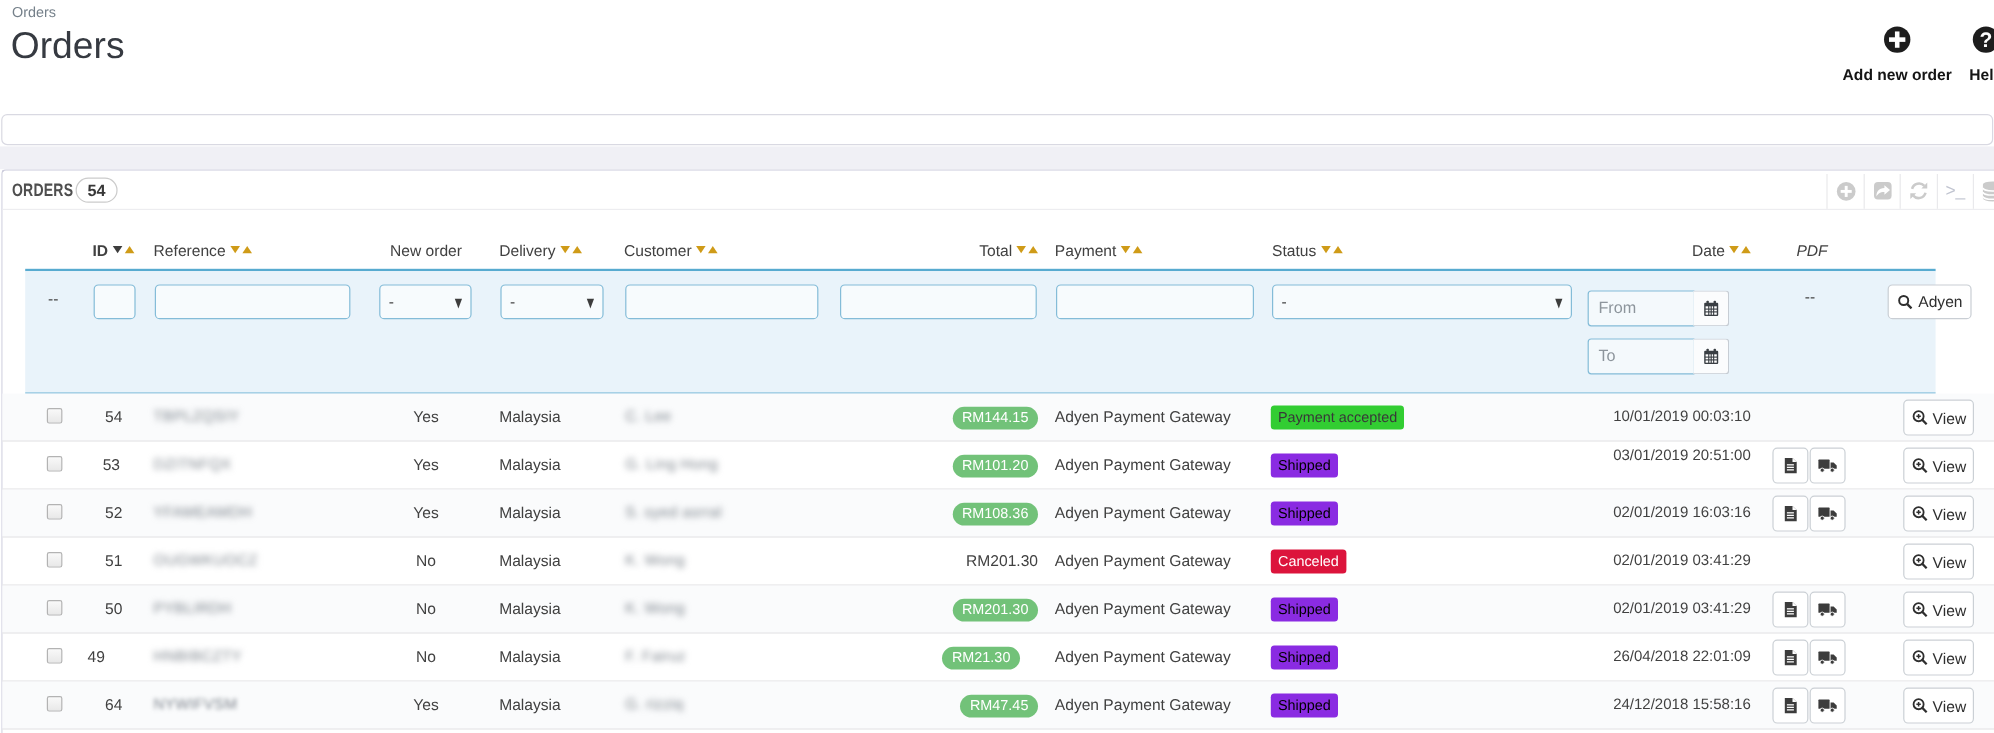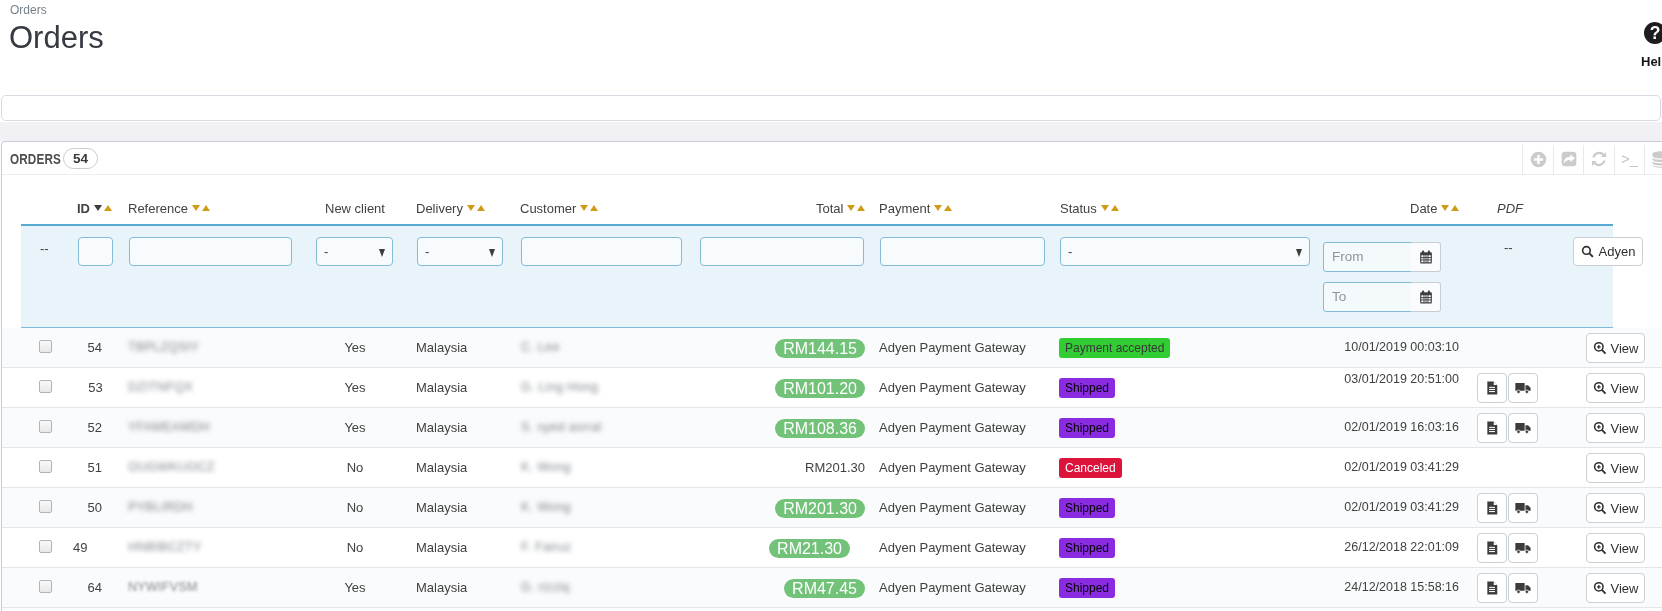--- a/index.html
+++ b/index.html
@@ -33,32 +33,37 @@
  font-size:13.5px;color:#8d959c;line-height:28px;padding-left:8px;}
 .dbtn{background:#fbfcfd;border:1px solid #c7cdd4;border-left:none;border-radius:0 3px 3px 0;height:30px;width:30px;left:1411px;
  display:flex;align-items:center;justify-content:center;color:#3a3f44;}
 .searchbtn{left:1573px;top:237px;width:70px;height:29px;background:#fff;border:1px solid #c9ced4;border-radius:4px;
  display:flex;align-items:center;justify-content:center;gap:5px;font-size:13px;color:#2f2f2f;}
 .row-line{left:2px;width:1660px;height:0;border-top:1px solid #e5e5e7;}
 .stripe{left:2px;width:1660px;height:39px;background:#fafbfc;}
 .cell{font-size:13px;color:#414141;white-space:nowrap;}
 .blur{color:#7d848c;filter:blur(2.7px);font-size:12.5px;letter-spacing:0.3px;}
 .chk{width:13px;height:13px;border:1px solid #b3b3b3;border-radius:2px;background:linear-gradient(#f9f9f9,#e8e8e8);}
-.pill{background:#72c279;color:#fff;border-radius:10px;font-size:16px;height:19px;line-height:19px;padding:0 8px;margin-left:22px;}
+.pill{background:#72c279;color:#fff;border-radius:10px;font-size:12px;height:19px;line-height:19px;padding:0 8px;margin-left:22px;}
 .badge{font-size:12px;height:20px;line-height:20px;padding:0 6px;border-radius:3px;}
 .b-green{background:#32cd32;color:#383838;}
 .b-purple{background:#8a2be2;color:#000000;}
 .b-red{background:#dc143c;color:#fff;}
 .pbtn{width:30px;height:30px;background:#fff;border:1px solid #cbd0d5;border-radius:4px;display:flex;align-items:center;justify-content:center;color:#3c3c3c;}
 .viewbtn{left:1586px;width:59px;height:30px;background:#fff;border:1px solid #cbd0d5;border-radius:4px;
  display:flex;align-items:center;justify-content:center;gap:4px;font-size:13px;color:#2f2f2f;}
 </style></head><body>
 <div id="page">
     <div class="abs bc">Orders</div>
     <div class="abs title">Orders</div>
+    <div class="abs" style="left:1529px;top:21px;width:104px;text-align:center;"><svg width="24" height="24" viewBox="0 0 24 24">
+        <circle cx="12" cy="12" r="11" fill="#1d1d1d"></circle>
+        <rect x="10.1" y="5.2" width="3.8" height="13.6" fill="#fff"></rect>
+        <rect x="5.2" y="10.1" width="13.6" height="3.8" fill="#fff"></rect>
+      </svg><div class="hbtn" style="margin-top:5px;">Add new order</div></div>
     <div class="abs" style="left:1643px;top:21px;width:80px;text-align:left;"><svg width="24" height="24" viewBox="0 0 24 24">
         <circle cx="12" cy="12" r="11" fill="#1d1d1d"></circle>
         <text x="12" y="18.2" font-family="Liberation Sans" font-size="17.5" font-weight="bold" fill="#fff" text-anchor="middle">?</text>
       </svg><div class="hbtn" style="margin-top:5px;margin-left:-2px;text-align:left;">Help</div></div>
     <div class="abs toolbar"></div>
     <div class="abs grayband"></div>
     <div class="abs panel"></div>
     <div class="abs phead">ORDERS</div>
     <div class="abs pbadge">54</div>
     <div class="abs pheadline"></div>
@@ -100,21 +105,21 @@
         </g>
         <g stroke="#fff" stroke-width="1.6" fill="none">
           <path d="M1.8 8.2 a 10.2 3.3 0 0 0 20.4 0"></path>
           <path d="M1.8 12.6 a 10.2 3.3 0 0 0 20.4 0"></path>
           <path d="M1.8 17 a 10.2 3.3 0 0 0 20.4 0"></path>
         </g>
       </svg>
     </div>
     <div class="abs thtext" style="left:77px;font-weight:bold;">ID<span class="cdn c-on"></span><span class="cup"></span></div>
     <div class="abs thtext" style="left:128px;">Reference<span class="cdn"></span><span class="cup"></span></div>
-    <div class="abs thtext" style="left:325px;">New client</div>
+    <div class="abs thtext" style="left:325px;">New order</div>
     <div class="abs thtext" style="left:416px;">Delivery<span class="cdn"></span><span class="cup"></span></div>
     <div class="abs thtext" style="left:520px;">Customer<span class="cdn"></span><span class="cup"></span></div>
     <div class="abs thtext" style="left:816px;">Total<span class="cdn"></span><span class="cup"></span></div>
     <div class="abs thtext" style="left:879px;">Payment<span class="cdn"></span><span class="cup"></span></div>
     <div class="abs thtext" style="left:1060px;">Status<span class="cdn"></span><span class="cup"></span></div>
     <div class="abs thtext" style="left:1410px;">Date<span class="cdn"></span><span class="cup"></span></div>
     <div class="abs thtext" style="left:1497px;font-style:italic;">PDF</div>
     <div class="abs blueline"></div>
     <div class="abs filter"></div>
     <div class="abs cell" style="left:40px;top:241px;color:#414141;">--</div>
@@ -194,21 +199,21 @@
     <div class="abs viewbtn" style="top:333px;">
       <svg width="14" height="14" viewBox="0 0 24 24" fill="none" stroke="#2f2f2f" stroke-width="2.6">
         <circle cx="10" cy="10" r="7.2"></circle>
         <path d="M10 6.8 V 13.2 M6.8 10 H 13.2" stroke-width="2.2"></path>
         <path d="M15.3 15.3 L21.5 21.5" stroke-width="3.2"></path>
       </svg>
       <span>View</span>
     </div>
     <div class="abs row-line" style="top:407px;"></div>
     <div class="abs chk" style="left:39px;top:380px;"></div>
-    <div class="abs cell" style="left:81px;top:380px;width:29px;text-align:center;">53</div>
+    <div class="abs cell" style="left:71px;top:380px;width:29px;text-align:right;">53</div>
     <div class="abs cell blur" style="left:128px;top:380px;filter:blur(2.7px);">DZITNFQX</div>
     <div class="abs cell" style="left:325px;top:380px;width:60px;text-align:center;">Yes</div>
     <div class="abs cell" style="left:416px;top:380px;">Malaysia</div>
     <div class="abs cell blur" style="left:521px;top:380px;">G. Ling Hong</div>
     <div class="abs pill" style="right:797px;top:379px;">RM101.20</div>
     <div class="abs cell" style="left:879px;top:380px;">Adyen Payment Gateway</div>
     <div class="abs badge b-purple" style="left:1059px;top:378px;">Shipped</div>
     <div class="abs cell" style="left:1344px;top:372px;width:115px;text-align:right;font-size:12.5px;">03/01/2019 20:51:00</div>
     <div class="abs pbtn" style="left:1477px;top:373px;">
       <svg width="14" height="14" viewBox="0 0 24 24" fill="#3c3c3c">
@@ -337,21 +342,21 @@
     <div class="abs row-line" style="top:567px;"></div>
     <div class="abs chk" style="left:39px;top:540px;"></div>
     <div class="abs cell" style="left:73px;top:540px;width:29px;text-align:left;">49</div>
     <div class="abs cell blur" style="left:128px;top:540px;filter:blur(2.7px);">HNBIBCZTY</div>
     <div class="abs cell" style="left:325px;top:540px;width:60px;text-align:center;">No</div>
     <div class="abs cell" style="left:416px;top:540px;">Malaysia</div>
     <div class="abs cell blur" style="left:521px;top:540px;">F. Fairuz</div>
     <div class="abs pill" style="right:812px;top:539px;">RM21.30</div>
     <div class="abs cell" style="left:879px;top:540px;">Adyen Payment Gateway</div>
     <div class="abs badge b-purple" style="left:1059px;top:538px;">Shipped</div>
-    <div class="abs cell" style="left:1344px;top:540px;width:115px;text-align:right;font-size:12.5px;">26/12/2018 22:01:09</div>
+    <div class="abs cell" style="left:1344px;top:540px;width:115px;text-align:right;font-size:12.5px;">26/04/2018 22:01:09</div>
     <div class="abs pbtn" style="left:1477px;top:533px;">
       <svg width="14" height="14" viewBox="0 0 24 24" fill="#3c3c3c">
         <path d="M4 1 h 11 l 6 6 v 16 h -17 Z" fill="#3c3c3c"></path>
         <path d="M15 1 l 6 6 h -6 Z" fill="#fff"></path>
         <g fill="#fff">
           <rect x="7" y="10" width="10" height="1.8"></rect>
           <rect x="7" y="13.6" width="10" height="1.8"></rect>
           <rect x="7" y="17.2" width="10" height="1.8"></rect>
         </g>
       </svg>

